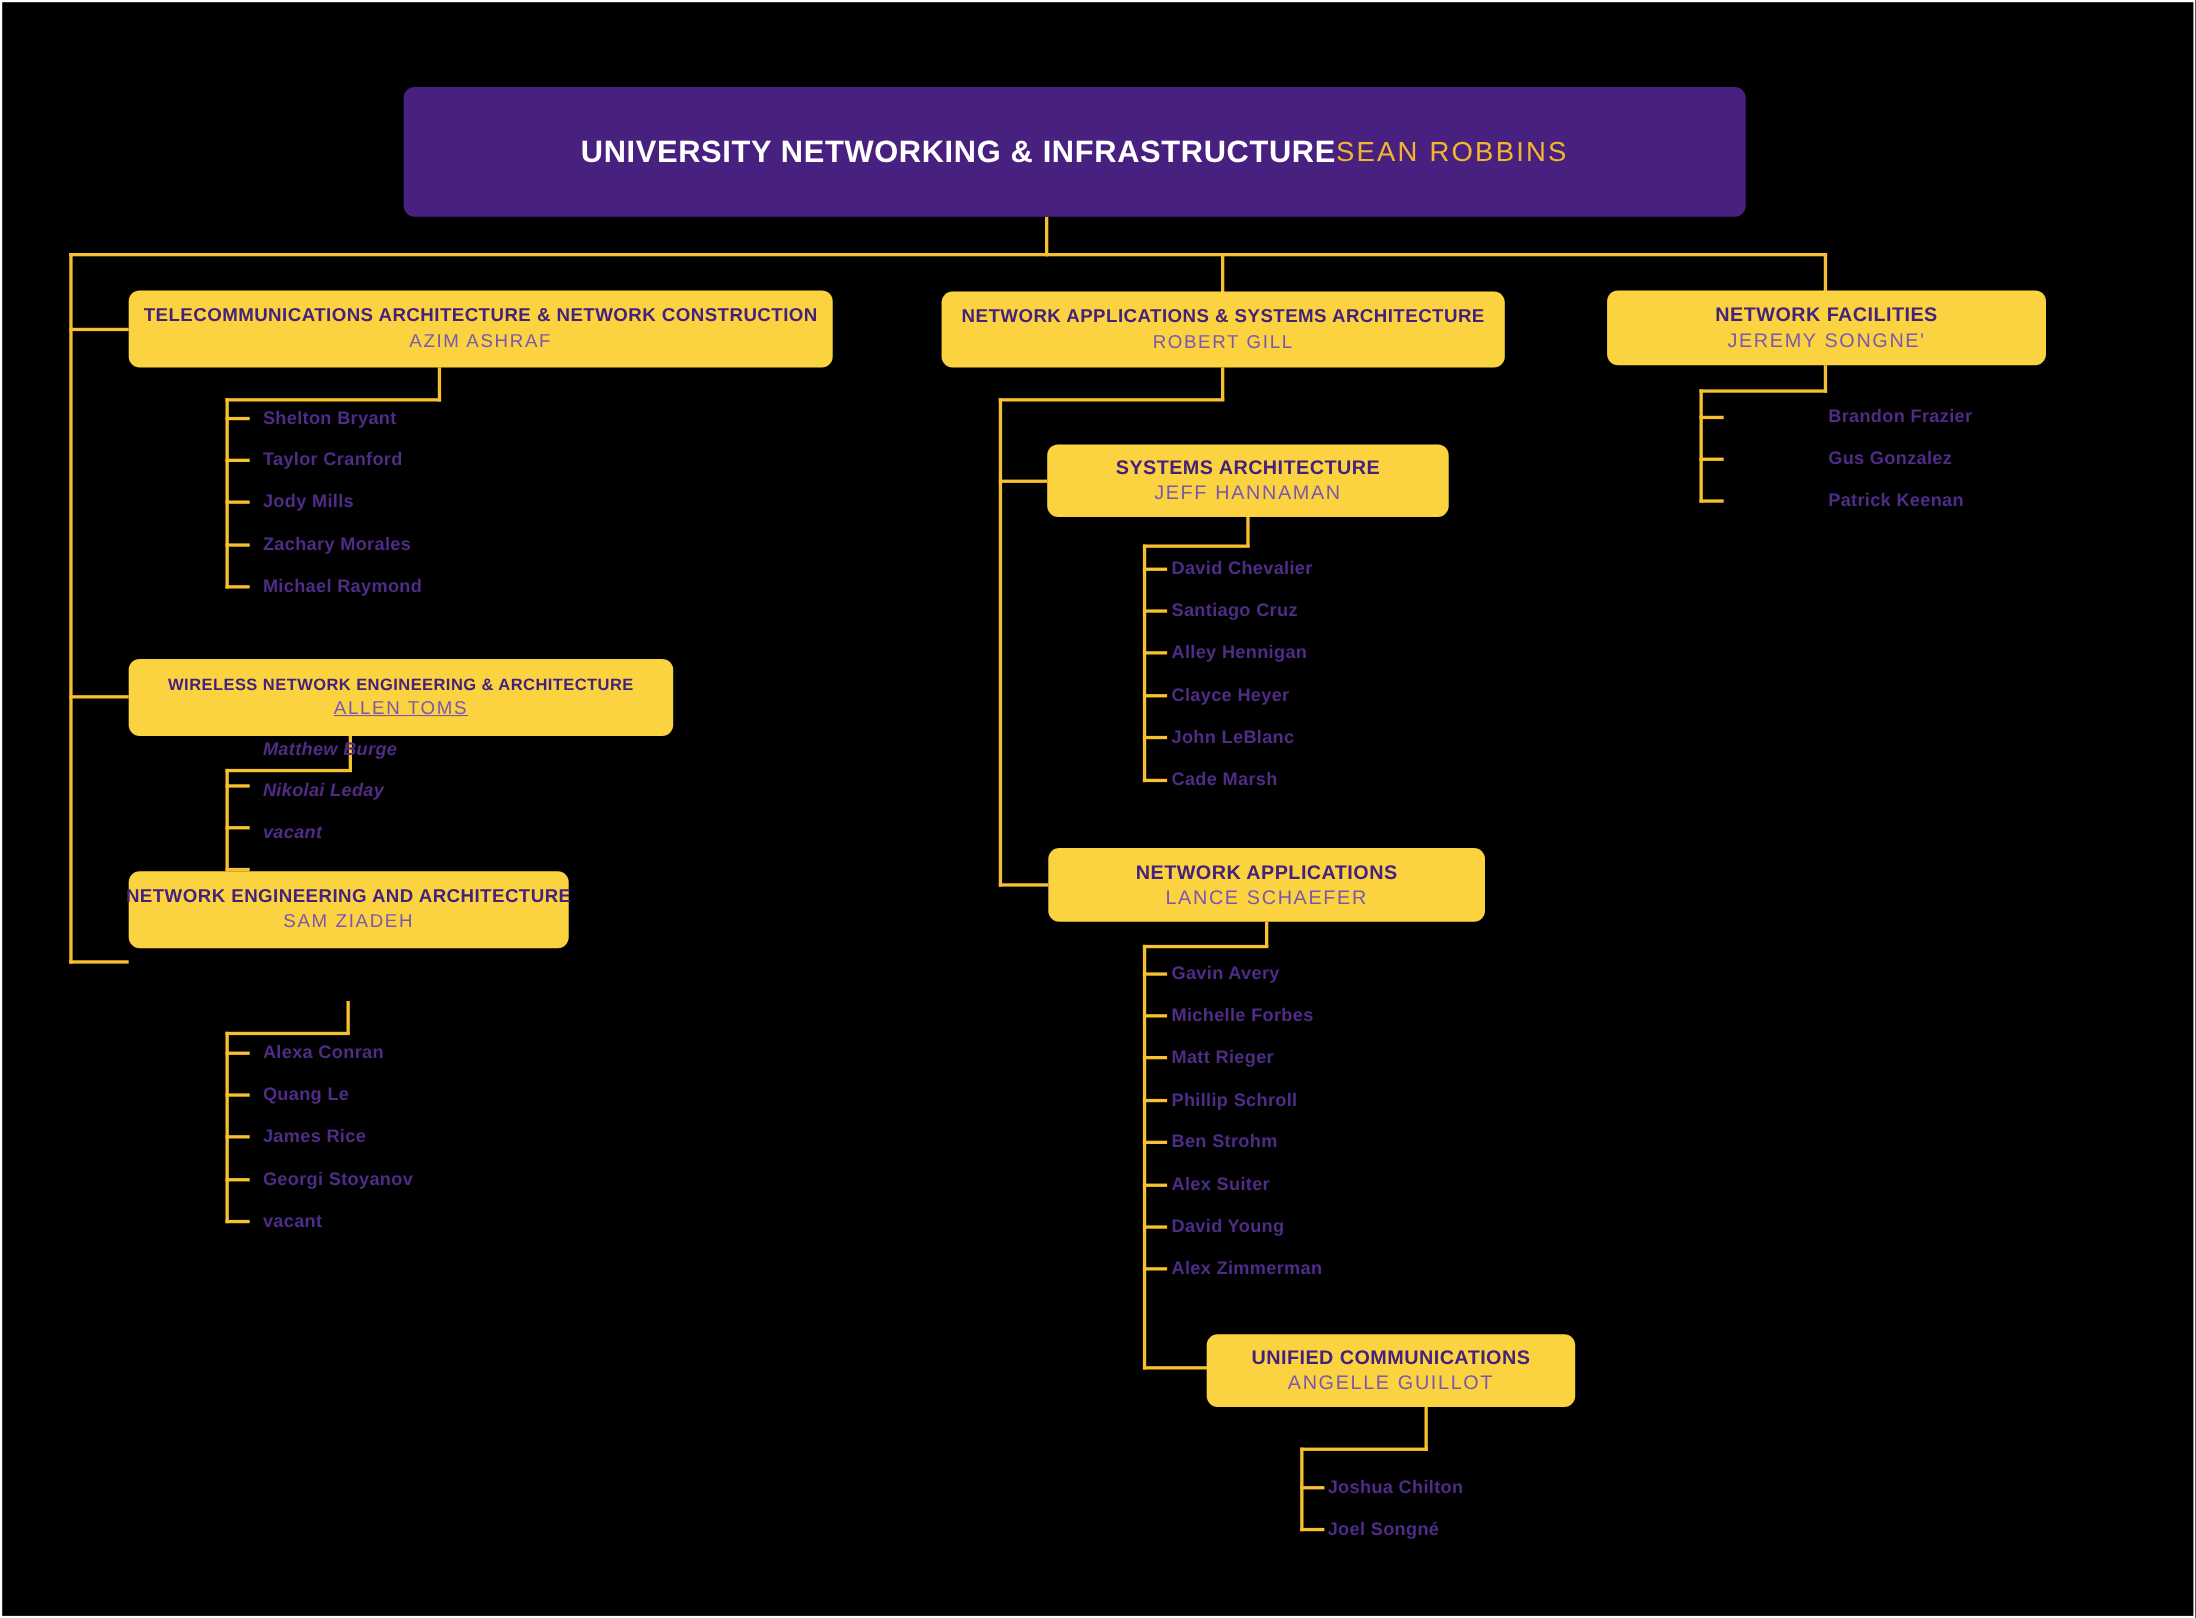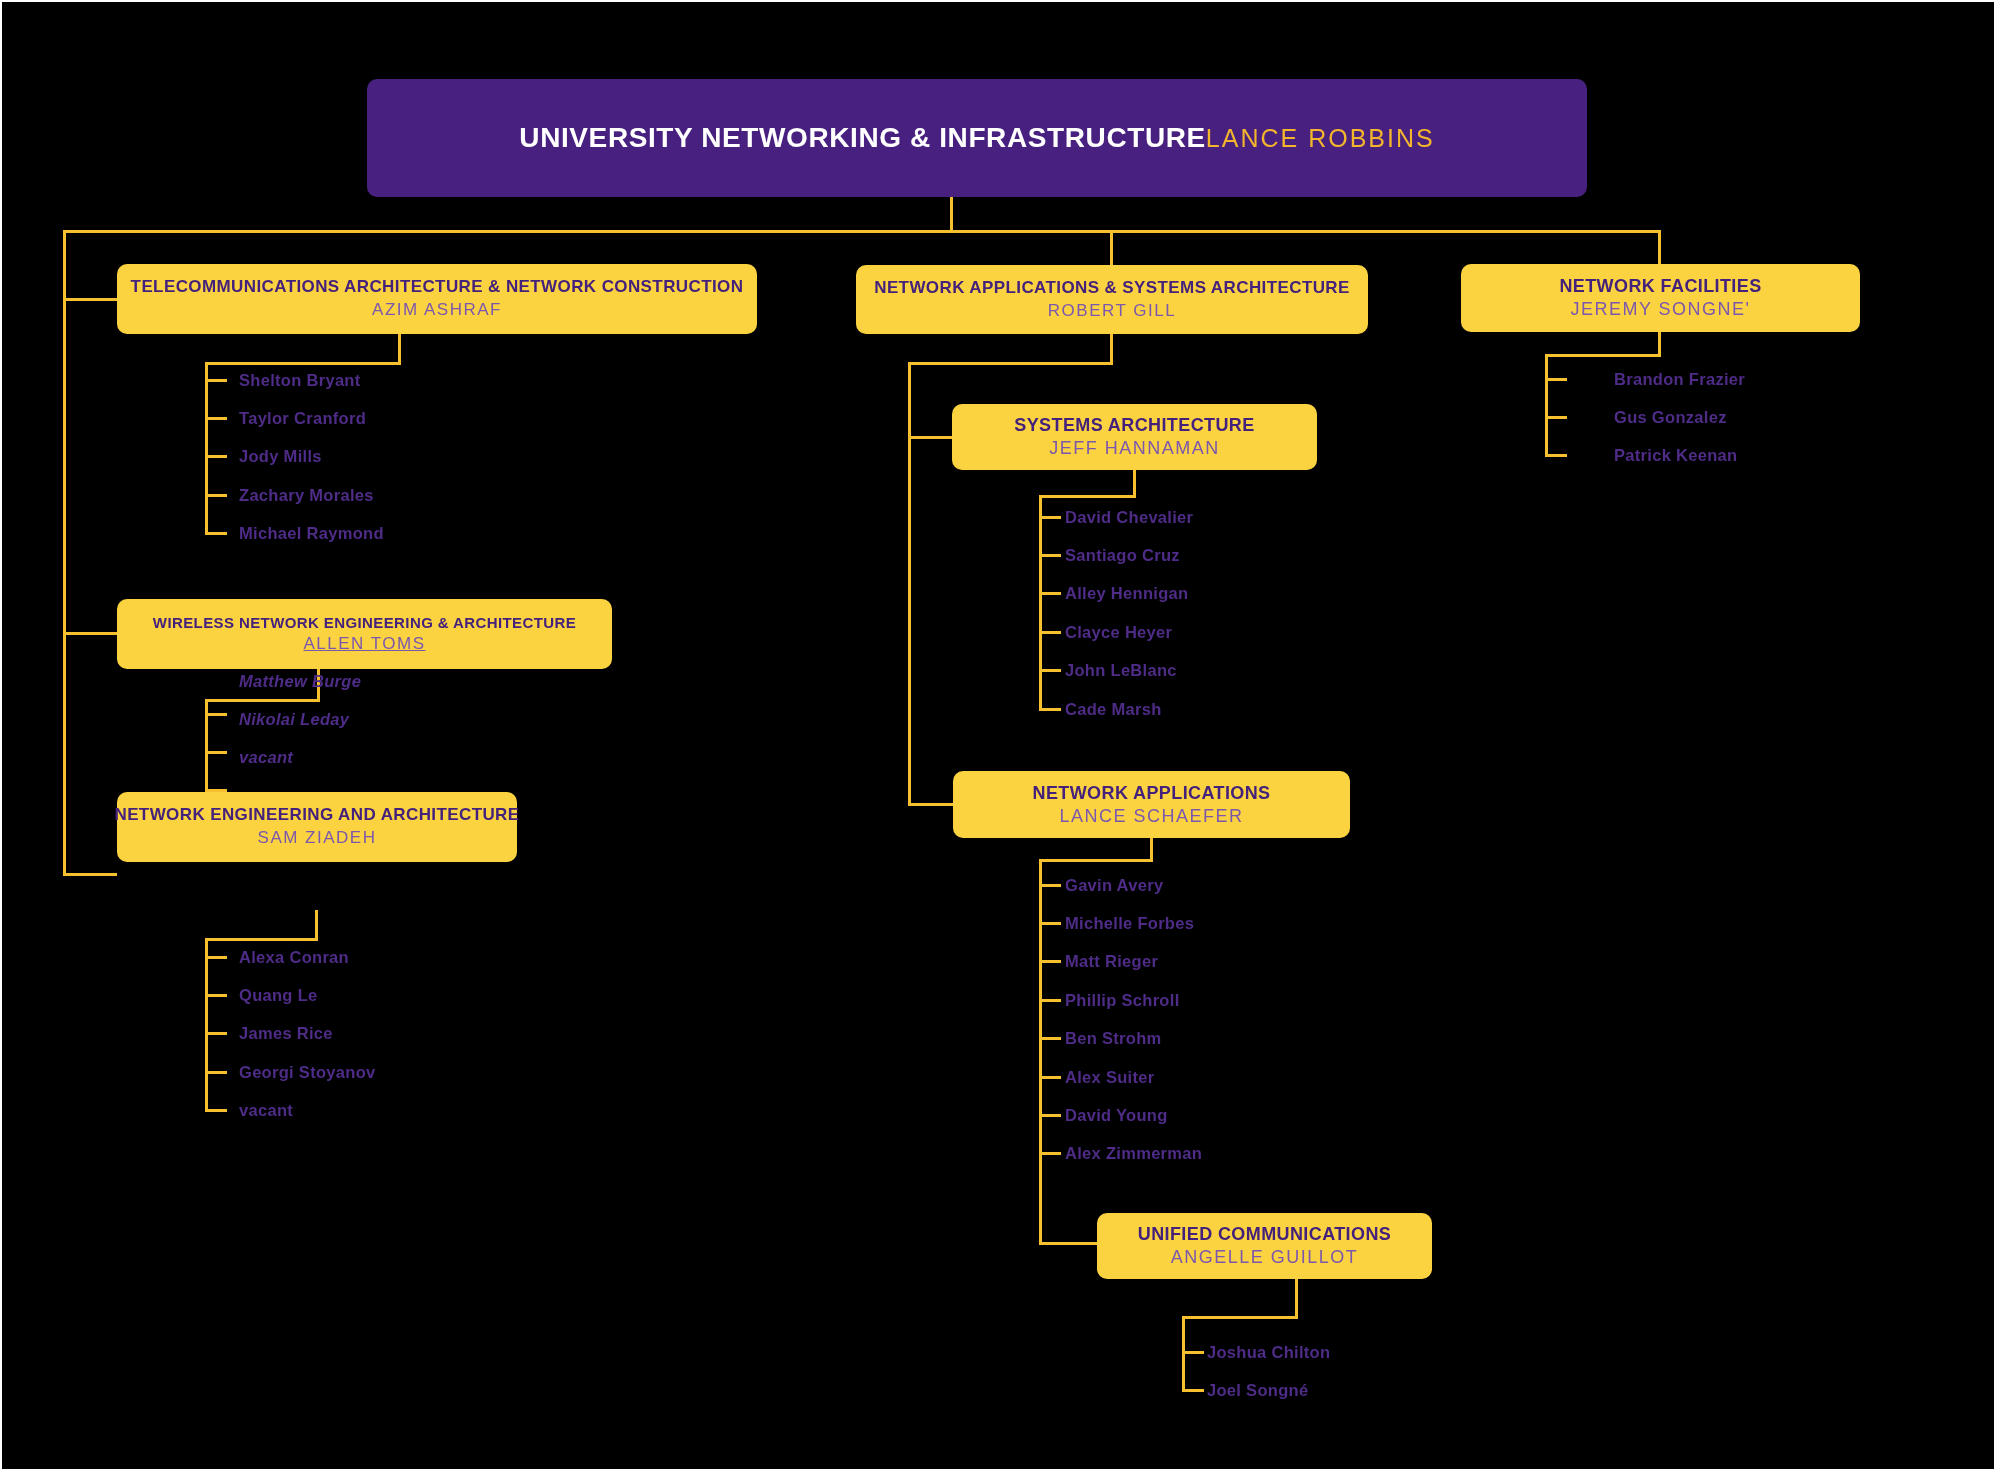--- a/index.html
+++ b/index.html
@@ -77,21 +77,21 @@
     white-space:nowrap;
   }
 </style>
 </head>
 <body>
 
 <div class="canvas" id="canvas">
 
   <div class="root-box" style="left:365px;top:77px;width:1220px;height:118px;">
     <div class="title">UNIVERSITY NETWORKING &amp; INFRASTRUCTURE</div>
-    <div class="manager">LANCE ROBBINS</div>
+    <div class="manager">SEAN ROBBINS</div>
   </div>
 
   <div class="box" style="left:115px;top:262px;width:640px;height:70px;">
     <div class="title" style="font-size:17px;">TELECOMMUNICATIONS ARCHITECTURE &amp; NETWORK CONSTRUCTION</div>
     <div class="manager" style="font-size:17px;">AZIM ASHRAF</div>
   </div>
   <ul class="members" style="left:237px;top:359px;">
       <li>Shelton Bryant</li>
       <li>Taylor Cranford</li>
       <li>Jody Mills</li>
@@ -160,21 +160,21 @@
   </div>
   <ul class="members" style="left:1205px;top:1331px;">
       <li>Joshua Chilton</li>
       <li>Joel Songné</li>
     </ul>
 
   <div class="box" style="left:1459px;top:262px;width:399px;height:68px;">
     <div class="title">NETWORK FACILITIES</div>
     <div class="manager">JEREMY SONGNE'</div>
   </div>
-  <ul class="members" style="left:1612px;top:358px;">
+  <ul class="members" style="left:1660px;top:358px;">
       <li>Brandon Frazier</li>
       <li>Gus Gonzalez</li>
       <li>Patrick Keenan</li>
     </ul>
 
 <div class="line" style="left: 948px; top: 195px; width: 3px; height: 36px;"></div>
     <div class="line" style="left: 61px; top: 228px; width: 1598px; height: 3px;"></div>
     <div class="line" style="left: 61px; top: 228px; width: 3px; height: 646px;"></div>
     <div class="line" style="left: 1108px; top: 228px; width: 3px; height: 38px;"></div>
     <div class="line" style="left: 1656px; top: 228px; width: 3px; height: 37px;"></div>

